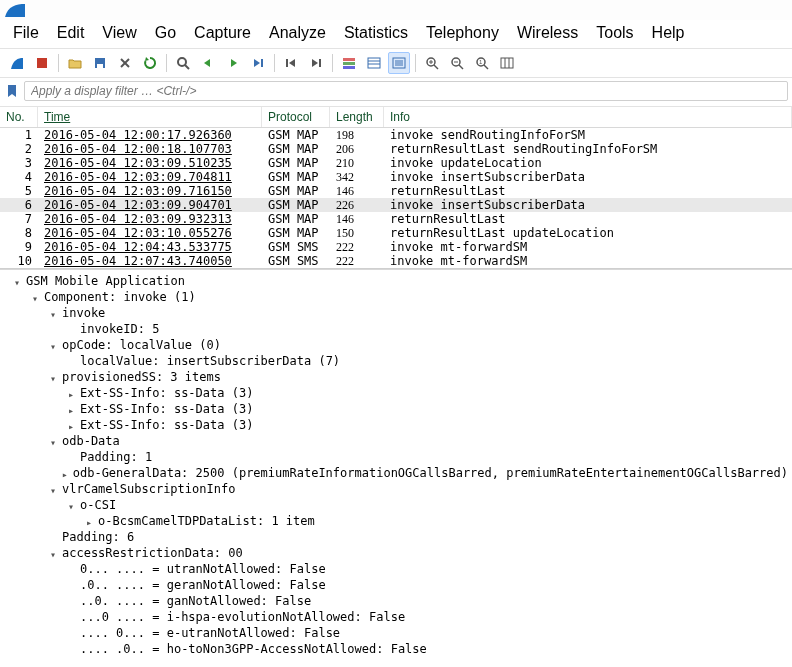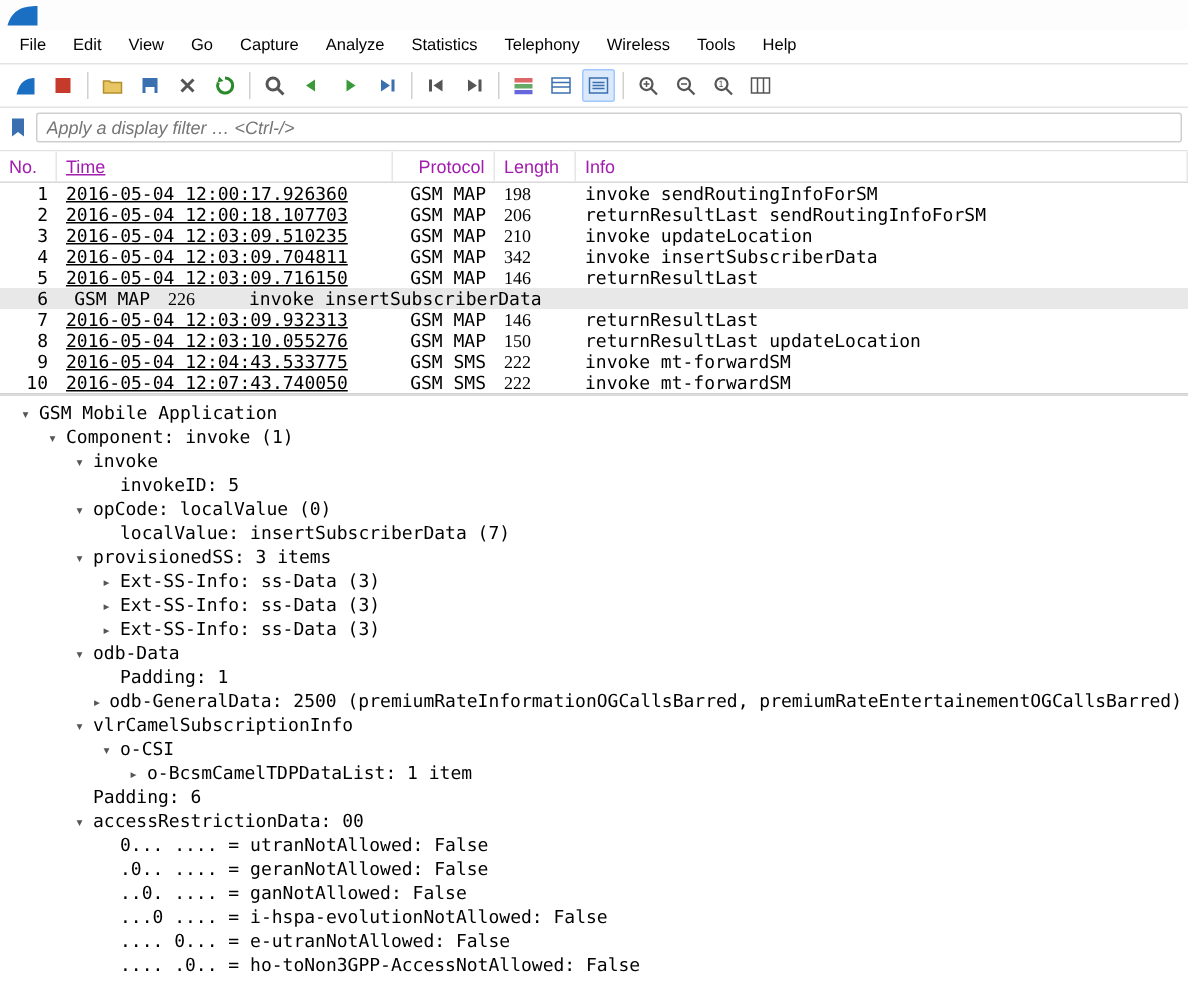--- a/index.html
+++ b/index.html
@@ -19,21 +19,21 @@
     background: #fdfdfd;
     display: flex;
     align-items: center;
     padding: 0 4px;
   }
   .fin-icon svg { display: block; }
   .menubar {
     display: flex;
     gap: 0;
     padding: 2px 4px 4px 4px;
-    font-size: 11px;
+    font-size: 16px;
     border-bottom: 1px solid #e3e3e3;
   }
   .menu-item {
     padding: 2px 9px;
     cursor: default;
   }
   .toolbar {
     display: flex;
     align-items: center;
     gap: 3px;
@@ -78,29 +78,29 @@
     background:#fff;
   }
   .packet-list {
     border-bottom: 1px solid #cfcfcf;
   }
   .pl-header {
     display: flex;
     background: #ffffff;
     border-bottom: 1px solid #d8d8d8;
     font-size: 12px;
-    color:#a21caf;
+    color:#14532d;
   }
   .pl-header > div {
     padding: 3px 6px;
     border-right: 1px solid #e6e6e6;
   }
   .col-no   { width: 38px; text-align:left; }
   .col-time { width: 224px; text-decoration: underline; }
-  .col-proto{ width: 68px; text-align: right; }
+  .col-proto{ width: 68px; }
   .col-len  { width: 54px; text-align:left; }
   .col-info { flex: 1; }
   .pl-body { }
   .pl-row {
     display: flex;
     font-family: Consolas, "Lucida Console", monospace;
     font-size: 12px;
     line-height: 14px;
     padding: 0 0;
   }
@@ -336,20 +336,21 @@
       </div>
       <div class="pl-row">
         <div class="col-no">5</div>
         <div class="col-time">2016-05-04 12:03:09.716150</div>
         <div class="col-proto">GSM MAP</div>
         <div class="col-len">146</div>
         <div class="col-info">returnResultLast</div>
       </div>
       <div class="pl-row selected">
         <div class="col-no">6</div>
+        <div class="col-time">2016-05-04 12:03:09.904701</div>
         <div class="col-proto">GSM MAP</div>
         <div class="col-len">226</div>
         <div class="col-info">invoke insertSubscriberData</div>
       </div>
       <div class="pl-row">
         <div class="col-no">7</div>
         <div class="col-time">2016-05-04 12:03:09.932313</div>
         <div class="col-proto">GSM MAP</div>
         <div class="col-len">146</div>
         <div class="col-info">returnResultLast</div>

